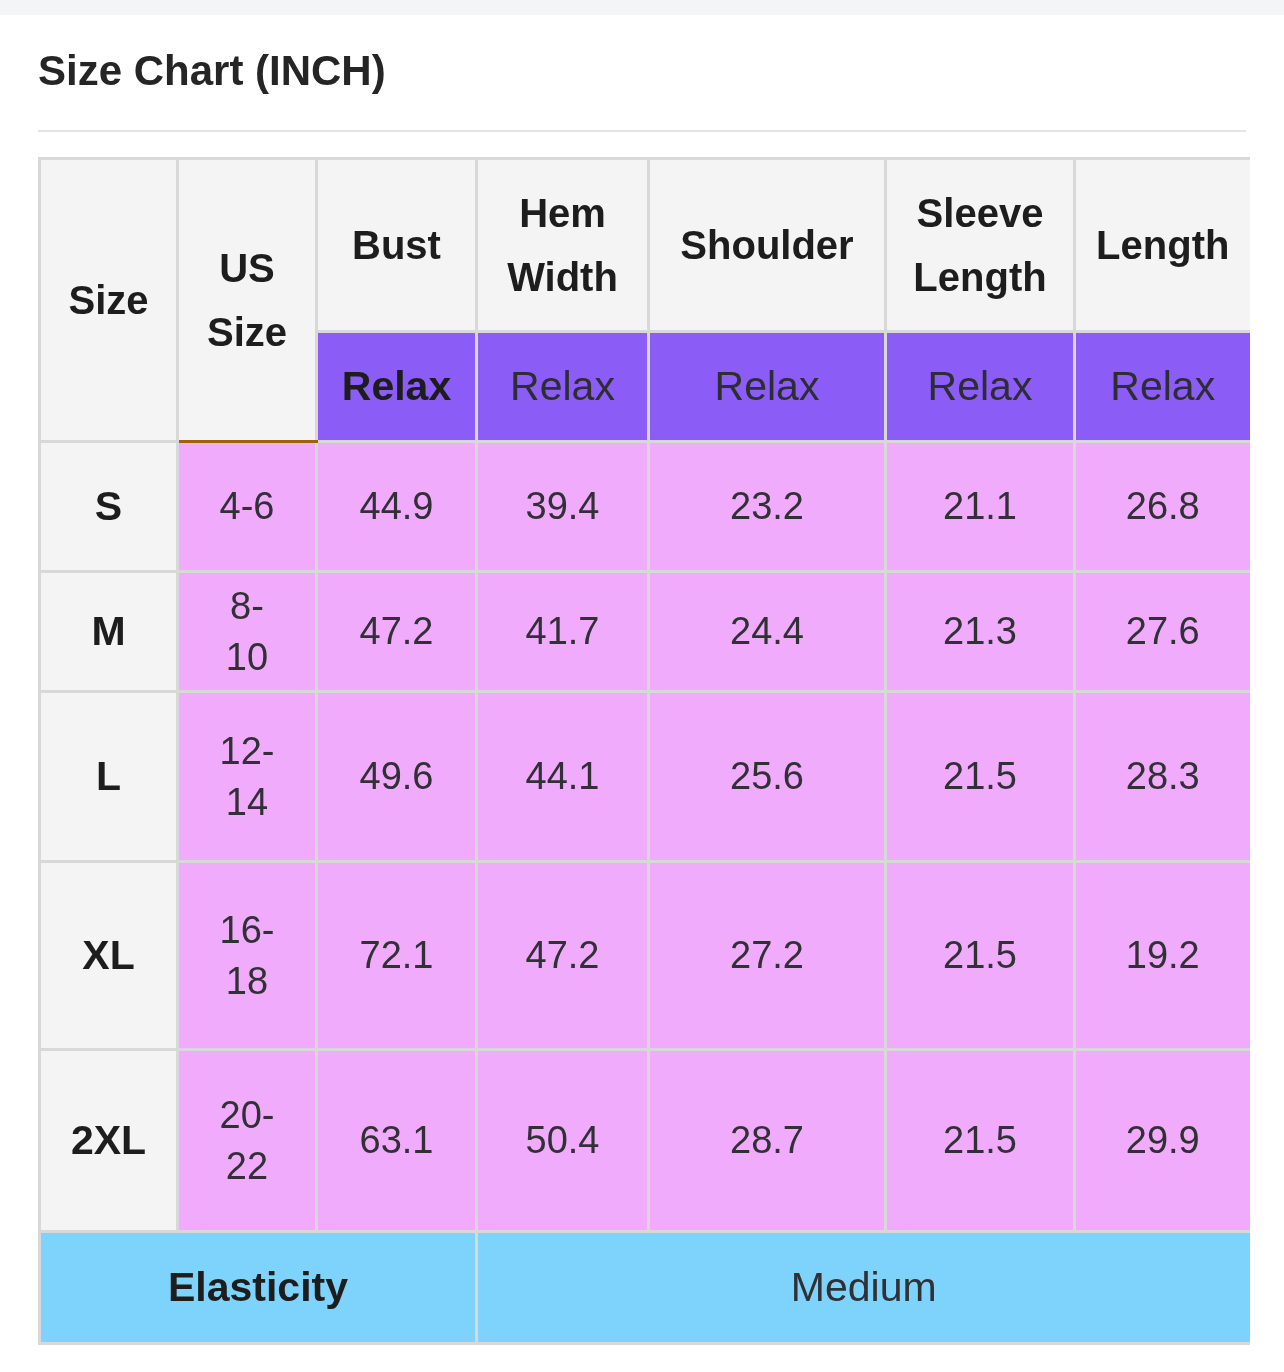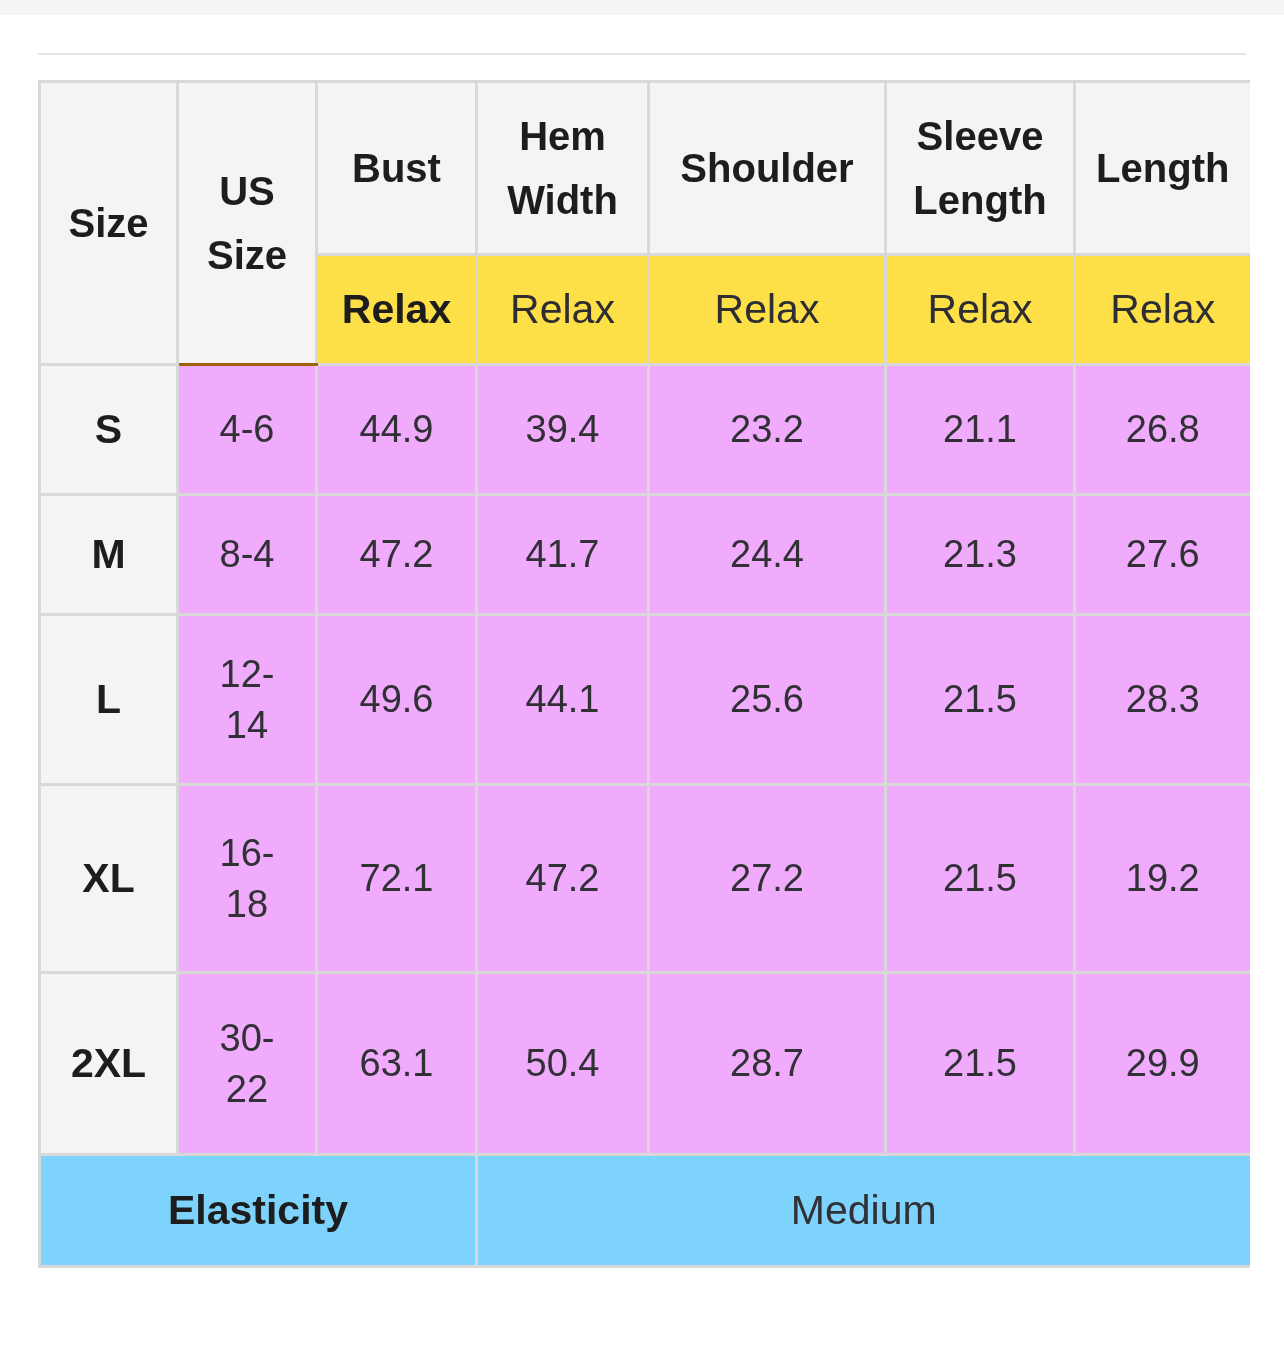--- a/index.html
+++ b/index.html
@@ -46,21 +46,21 @@
     font-weight: bold;
     line-height: 1.6;
     color: #1d1d1d;
   }
   th.us-size-head {
     background: #313131;
     color: #ffffff;
     border-bottom: 3px solid #a16207; 
   }
   .size-chart thead td.sub-cell {
-    background: #fde047;
+    background: #8b5cf6;
     font-size: 41px;
     font-weight: normal;
     color: #2d2d33;
   }
   .size-chart thead td.sub-cell.sub-bold { font-weight: bold; color: #1d1d1d; }
   
   .size-chart tbody th {
     background: #f4f4f5;
     font-size: 41px;
     font-weight: bold;
@@ -89,20 +89,21 @@
   tr.row-xl      { height: 188px; }
   tr.row-2xl     { height: 182px; }
   tr.footer-row  { height: 112px; }
 </style>
 </head>
 <body>
 
 <div class="top-band"></div>
 
 <div class="content">
+  <h2 class="page-title">Size Chart (INCH)</h2>
   <div class="divider"></div>
 
   <table class="size-chart">
     <colgroup>
       <col style="width:138px">
         <col style="width:139px">
         <col style="width:160px">
       <col style="width:172px">
         <col style="width:237px">
         <col style="width:189px">
@@ -131,21 +132,21 @@
         <th>S</th>
         <td>4-6</td>
         <td>44.9</td>
         <td>39.4</td>
         <td>23.2</td>
         <td>21.1</td>
         <td>26.8</td>
       </tr>
       <tr class="row-m">
         <th>M</th>
-        <td>8-4</td>
+        <td>8-10</td>
         <td>47.2</td>
         <td>41.7</td>
         <td>24.4</td>
         <td>21.3</td>
         <td>27.6</td>
       </tr>
       <tr class="row-l">
         <th>L</th>
         <td>12-14</td>
         <td>49.6</td>
@@ -158,21 +159,21 @@
         <th>XL</th>
         <td>16-18</td>
         <td>72.1</td>
         <td>47.2</td>
         <td>27.2</td>
         <td>21.5</td>
         <td>19.2</td>
       </tr>
       <tr class="row-2xl">
         <th>2XL</th>
-        <td>30-22</td>
+        <td>20-22</td>
         <td>63.1</td>
         <td>50.4</td>
         <td>28.7</td>
         <td>21.5</td>
         <td>29.9</td>
       </tr>
     </tbody>
     <tfoot>
       <tr class="footer-row">
         <td colspan="3" class="elasticity-label">Elasticity</td>

